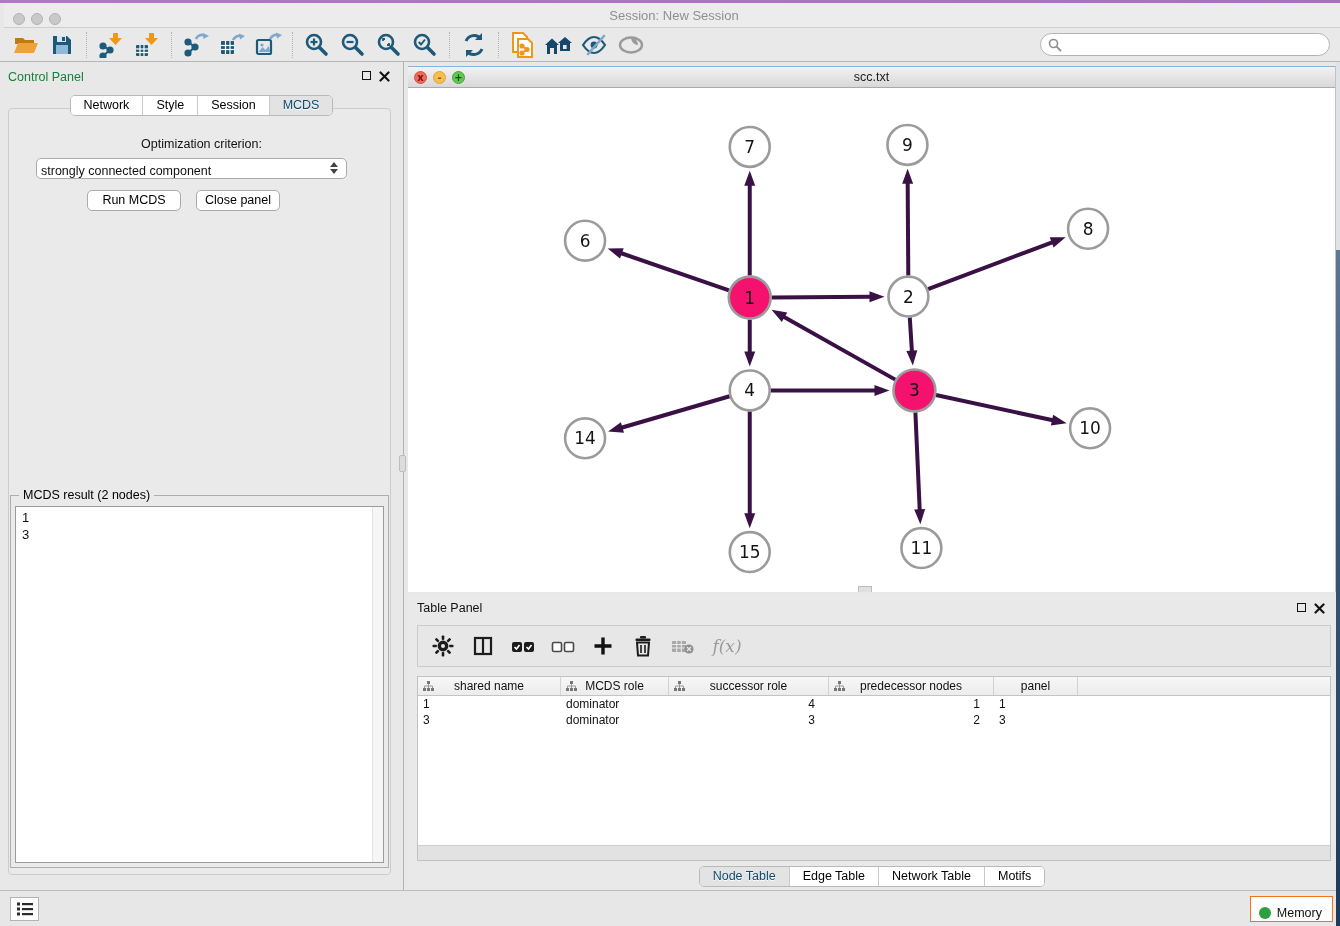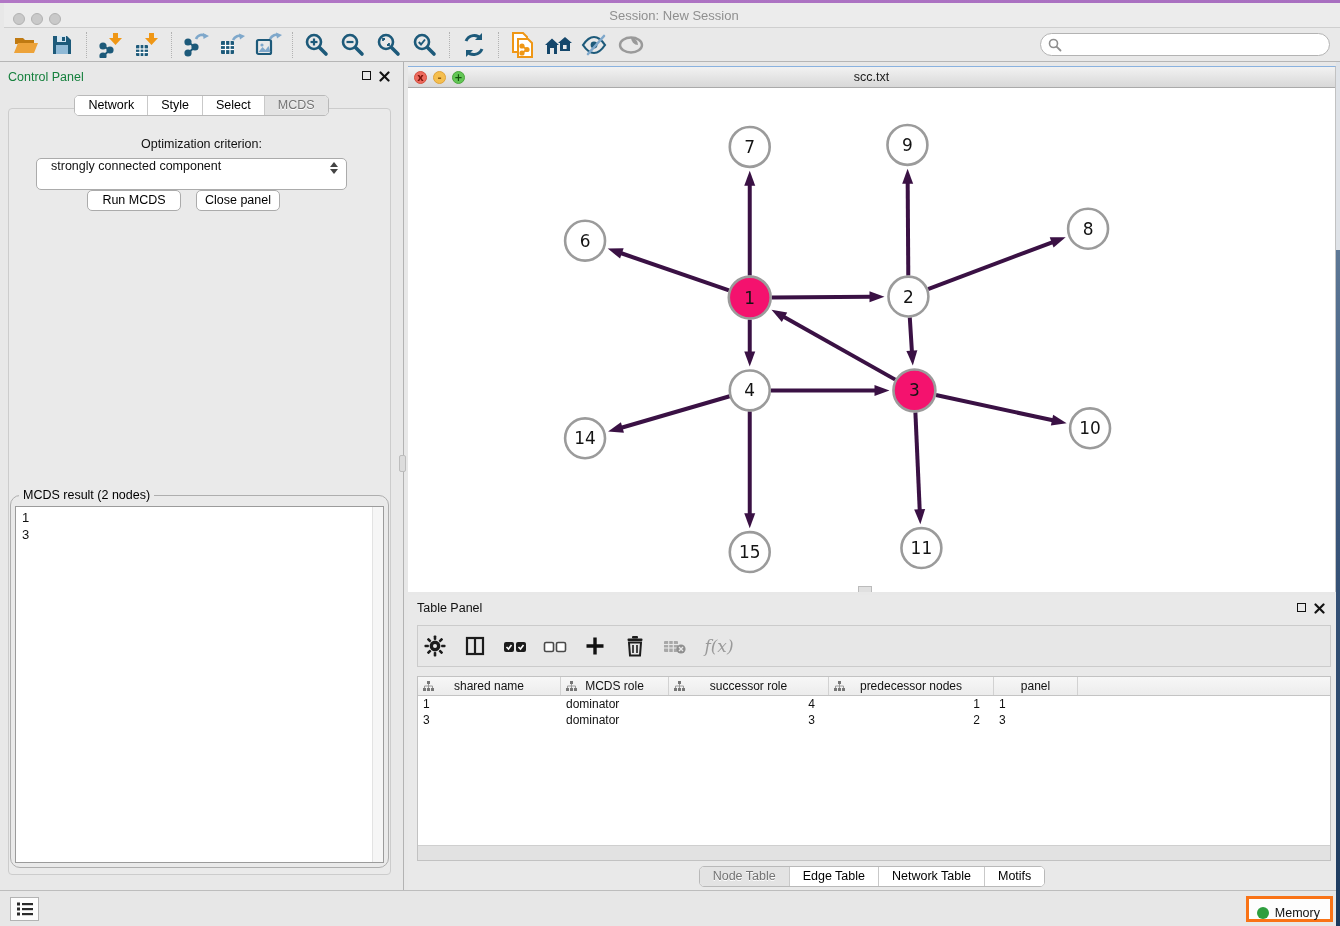--- a/index.html
+++ b/index.html
@@ -26,31 +26,31 @@
   .searchbox input { border:none; outline:none; flex:1; font-size:12px; background:transparent; margin-left:5px; }
 
   
   .control-panel { position:absolute; left:0; top:62px; width:404px; height:828px; background:#e8e8e8; border-right:1px solid #b3b3b3; }
   .cp-title { position:absolute; left:8px; top:8px; font-size:12.5px; color:#15803d; }
   .panel-float { position:absolute; top:9px; }
   .panel-close { position:absolute; top:9px; }
   .seg { display:inline-flex; border:1px solid #b9b9b9; border-radius:5px; background:#fff; overflow:hidden; }
   .seg .tab { padding:2px 13px 3px; font-size:12.5px; background:#fff; color:#000; border-left:1px solid #c9c9c9; cursor:default; white-space:nowrap; }
   .seg .tab:first-child { border-left:none; }
-  .seg .tab.selected { background:#e3e3e3; color:#737373; text-shadow:0 1px 0 #fff;text-align:right; }
+  .seg .tab.selected { background:#e3e3e3; color:#0c4a6e; text-shadow:0 1px 0 #fff;text-align:right; }
   .cp-tabs { position:absolute; left:0; right:0; top:33px; display:flex; justify-content:center; z-index:2; }
   .cp-box { position:absolute; left:8px; right:12px; top:46px; bottom:15px; background:#eaeaea; border:1px solid #cccccc; border-radius:4px; }
   .opt-label { position:absolute; left:0; right:0; top:75px; text-align:center; font-size:12.5px; }
-  .cp-select { position:absolute; left:36px; top:96px; width:311px; height:32px; background:#fff; border:1px solid #ababab; border-radius:5px; font-size:12.5px; display:flex; align-items:flex-start; padding-left:14px; }
+  .cp-select { position:absolute; left:36px; top:96px; width:311px; height:21px; background:#fff; border:1px solid #ababab; border-radius:5px; font-size:12.5px; display:flex; align-items:flex-end; padding-left:4px; }
   .stepper { position:absolute; right:8px; top:3px; display:flex; flex-direction:column; gap:2px; }
   .stepper i { display:block; width:0; height:0; border-left:4px solid transparent; border-right:4px solid transparent; }
   .stepper .up { border-bottom:5px solid #444; }
   .stepper .dn { border-top:5px solid #444; }
   .cp-btn { position:absolute; top:128px; height:21px; background:#fff; border:1px solid #ababab; border-radius:5px; font-size:12.5px; text-align:center; line-height:19px; cursor:default; }
-  .fieldset { position:absolute; left:10px; right:14px; top:433px; height:373px; border:1px solid #aeaeae; border-radius:10px; }
+  .fieldset { position:absolute; left:10px; right:14px; top:433px; height:373px; border:1px solid #aeaeae; border-radius:0; }
   .fieldset .legend { position:absolute; top:-8px; left:8px; background:#eaeaea; padding:0 4px; font-size:12.5px; color:#000; }
   .result-area { position:absolute; left:4px; right:4px; top:10px; bottom:4px; background:#fff; border:1px solid #9b9b9b; font-size:13px; overflow:hidden; }
   .result-area .line { padding:0 0 0 6px; line-height:17px; }
   .result-area .line:first-child { padding-top:2px; }
   .vtrack { position:absolute; right:0; top:0; bottom:0; width:11px; background:#f6f6f6; border-left:1px solid #e3e3e3; }
   .splitter-grip { position:absolute; left:399px; top:455px; width:7px; height:17px; background:#dcdcdc; border:1px solid #bdbdbd; border-radius:2px; z-index:3; }
 
   
   .net-window { position:absolute; left:408px; top:66px; width:928px; height:526px; background:#fff; border-top:1px solid #8ab2df; border-right:1px solid #c2c2c2; }
   .net-titlebar { position:absolute; left:0; top:0; right:0; height:21px; background:linear-gradient(#f2f2f2,#d8d8d8); border-bottom:1px solid #aaaaaa; }
@@ -58,39 +58,39 @@
   .nt-close { left:6px;  background:#ed6a5e; border:1px solid #d3503f; color:#7c130b; }
   .nt-min  { left:25px; background:#f5bf4f; border:1px solid #dfa33b; color:#935d10; }
   .nt-max  { left:44px; background:#62c655; border:1px solid #4ba53d; color:#14530e; }
   .net-title { position:absolute; left:0; right:0; top:3px; text-align:center; font-size:12.5px; color:#1a1a1a; }
   .net-canvas { position:absolute; left:0; right:0; top:21px; bottom:0; background:#fff; }
   .net-grip { position:absolute; left:450px; bottom:0; width:14px; height:6px; background:#e0e0e0; border:1px solid #bbb; border-bottom:none; }
 
   
   .table-panel { position:absolute; left:408px; top:595px; width:928px; height:295px; background:#e9e9e9; }
   .tp-title { position:absolute; left:9px; top:6px; font-size:12.5px; }
-  .tp-toolbar { position:absolute; left:9px; right:5px; top:30px; height:42px; background:#e7e7e7; border:1px solid #cbcbcb; display:flex; align-items:center; gap:14px; padding-left:4px; }
+  .tp-toolbar { position:absolute; left:9px; right:5px; top:30px; height:42px; background:#e7e7e7; border:1px solid #cbcbcb; display:flex; align-items:center; gap:14px; padding-left:12px; }
   .tp-toolbar .ic { width:26px; height:26px; display:flex; align-items:center; justify-content:center; }
   .fx { font-family:"DejaVu Serif",serif; font-style:italic; font-size:17px; color:#9a9a9a; }
   .tp-table { position:absolute; left:9px; right:5px; top:81px; height:185px; background:#fff; border:1px solid #c2c2c2; display:flex; flex-direction:column; }
   .thead { height:19px; display:flex; background:linear-gradient(#f7f7f7,#ececec); border-bottom:1px solid #c4c4c4; flex:0 0 auto; }
   .th { position:relative; height:100%; border-right:1px solid #d2d2d2; display:flex; align-items:center; justify-content:center; font-size:12px; color:#111; }
   .th .tree { position:absolute; left:5px; top:4px; }
   .tbody { flex:1; background:#fff; overflow:hidden; }
   .tr { display:flex; height:16px; }
   .td { font-size:12px; line-height:16px; white-space:nowrap; overflow:hidden; }
   .td.al { text-align:left; padding-left:5px; }
   .td.ar { text-align:right; padding-right:14px; }
   .tfoot { height:15px; background:#e2e2e2; border-top:1px solid #cfcfcf; flex:0 0 auto; }
   .tp-tabs { position:absolute; left:0; right:0; top:271px; display:flex; justify-content:center; }
 
   
   .statusbar { position:absolute; left:0; bottom:0; width:1340px; height:36px; background:#e7e7e7; border-top:1px solid #bdbdbd; }
   .list-btn { position:absolute; left:10px; top:6px; width:29px; height:24px; background:#fdfdfd; border:1px solid #b3b3b3; display:flex; align-items:center; justify-content:center; }
-  .mem-btn { position:absolute; right:7px; top:5px; height:26px; background:#fdfdfd; border:3px solid #f97316; display:flex; align-items:center; gap:6px; padding:8px 10px 0 8px; font-size:12.5px; }
+  .mem-btn { position:absolute; right:7px; top:5px; height:26px; background:#fdfdfd; border:1px solid #f97316; display:flex; align-items:center; gap:6px; padding:8px 10px 0 8px; font-size:12.5px; }
   .mem-dot { width:12px; height:12px; border-radius:50%; background:#2e9e3e; }
 
   .xicon line { stroke:#111; stroke-width:2.2; stroke-linecap:round; }
   .float-sq { width:9px; height:9px; border:1.6px solid #111; display:block; }
 </style>
 </head>
 <body>
 
 <div id="screen">
   <div class="wp-top"></div>
@@ -275,21 +275,21 @@
     <span class="panel-close" style="right:13px">
       <svg class="xicon" width="11" height="11" viewBox="0 0 11 11">
           <line x1="1.5" y1="1.5" x2="9.5" y2="9.5"></line>
           <line x1="9.5" y1="1.5" x2="1.5" y2="9.5"></line>
         </svg>
     </span>
     <div class="cp-tabs">
       <div class="seg">
         <span class="tab">Network</span>
         <span class="tab">Style</span>
-        <span class="tab">Select</span>
+        <span class="tab">Session</span>
         <span class="tab selected">MCDS</span>
       </div>
     </div>
     <div class="cp-box"></div>
     <div class="opt-label">Optimization criterion:</div>
     <div class="cp-select">
       <span>strongly connected component</span>
       <span class="stepper">
           <i class="up"></i>
           <i class="dn"></i>

